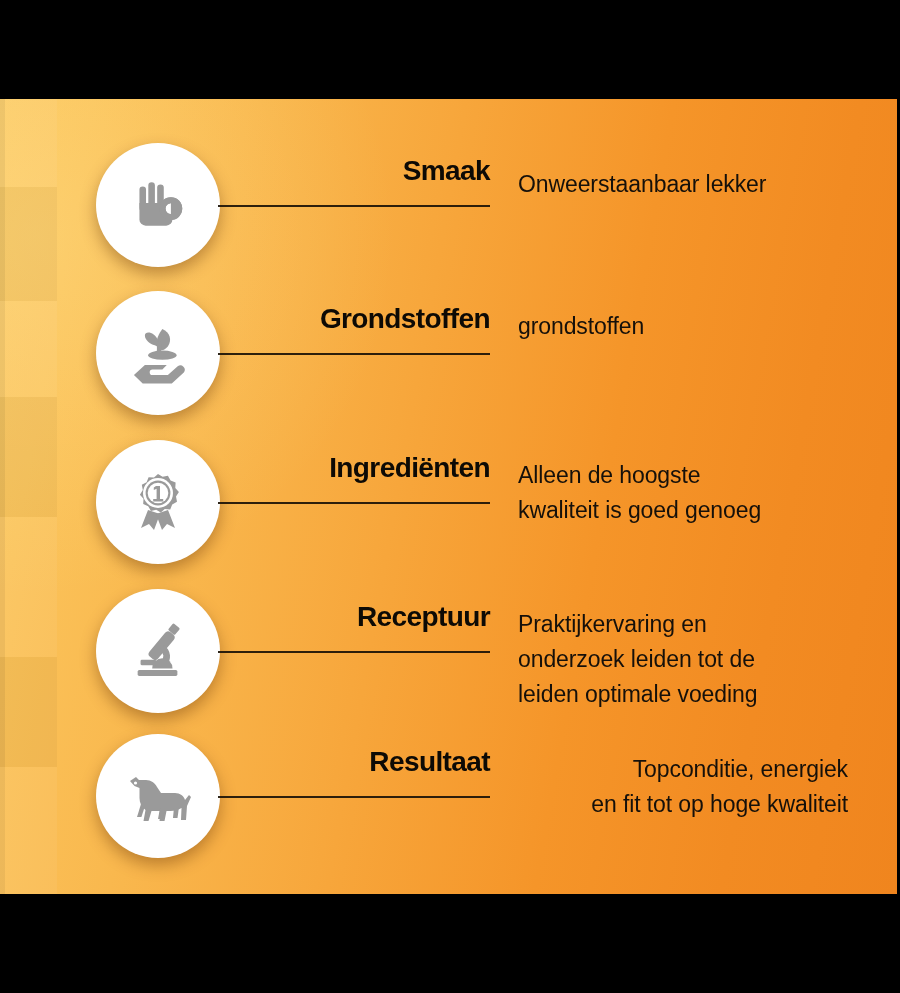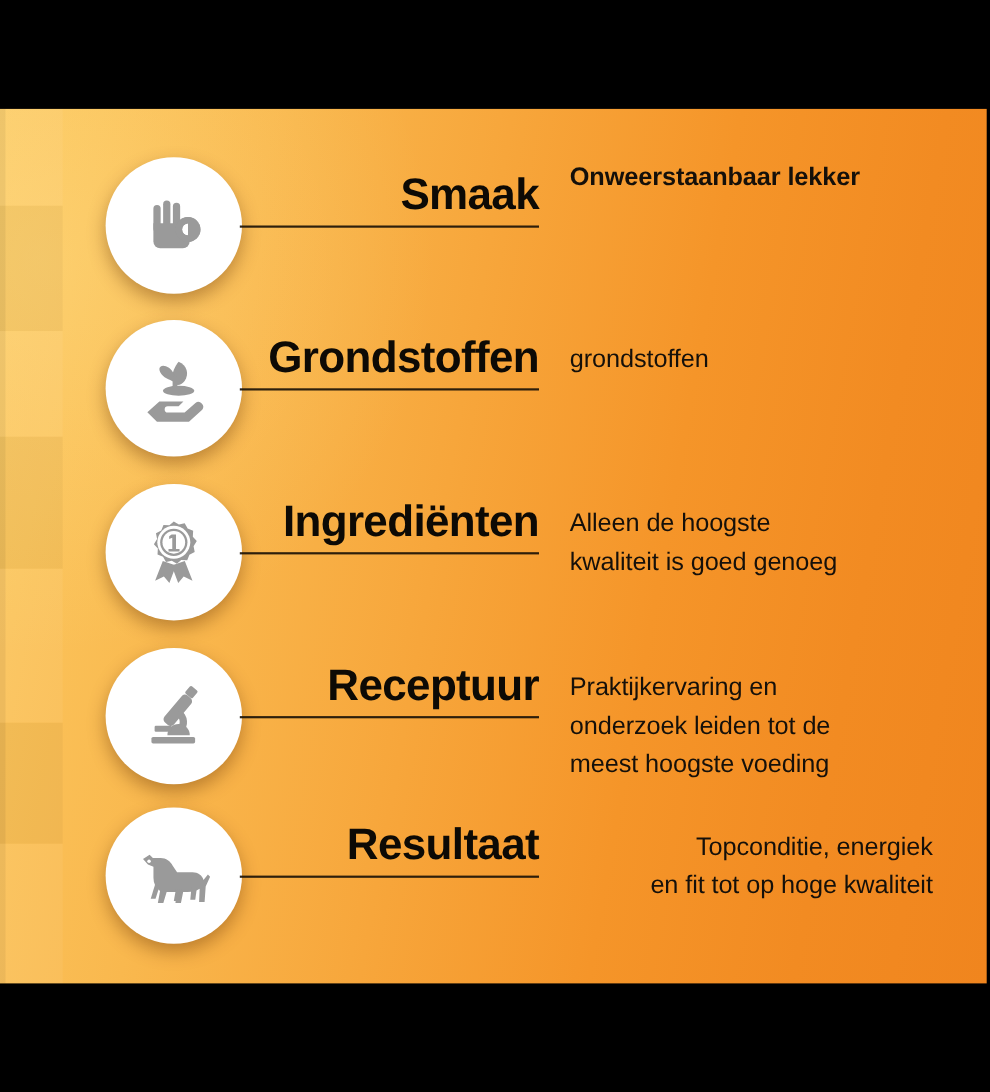--- a/index.html
+++ b/index.html
@@ -112,21 +112,21 @@
     border-top: 2px solid #1b1206;
     opacity: 0.92;
   }
   .heading-wrap {
     position: absolute;
     left: 200px;
     width: 290px;
     text-align: right;
     white-space: nowrap;
     font-weight: bold;
-    font-size: 40px;
+    font-size: 28px;
     letter-spacing: -0.6px;
     color: #0d0a05;
   }
 
   .desc {
     position: absolute;
     left: 518px;
     width: 330px;
     font-size: 23px;
     line-height: 35px;
@@ -163,21 +163,21 @@
             <path d="M14 30 h24 a8 8 0 0 1 8 8 v8 a6 6 0 0 1 -6 6 H20 a6 6 0 0 1 -6 -6 z"></path>
             <circle cx="44.5" cy="35.5" r="11" fill="#9a9a9a"></circle>
             <circle cx="44.5" cy="35.5" r="5.2" fill="#ffffff"></circle>
             <rect x="44" y="30" width="10" height="11" fill="#ffffff"></rect>
             <path d="M44.5 24.5 a11 11 0 0 1 0 22 a11 11 0 0 1 0 -22 z M44.5 30.3 a5.2 5.2 0 0 0 0 10.4 z" fill="#9a9a9a"></path>
           </svg>
         </span>
       </div>
       <div class="rule" style="top:106px;"></div>
       <div class="heading-wrap" style="top:56px;">Smaak</div>
-      <div class="desc" style="top:44px;font-weight:bold;">
+      <div class="desc" style="top:68px;">
         <div>Onweerstaanbaar lekker</div>
       </div>
     </div>
 
     <div class="row" style="top:148px;">
       <div class="badge" style="top:44px;">
         <span>
           <svg width="70" height="70" viewBox="0 0 64 64" fill="#9a9a9a">
             <path d="M36 10 c7 3 9 10 5 16 c-4 5 -9 4 -10 -1 c-1 -6 2 -11 5 -15 z"></path>
             <path d="M34 28 c-1 -6 -2 -10 -6 -13 c-4 -3 -8 -2 -8 1 c0 4 5 8 9 9 c2 1 4 2 5 3 z"></path>
@@ -227,21 +227,21 @@
             <rect x="14" y="41" width="16" height="5.6" rx="1.2"></rect>
             <rect x="11" y="51.5" width="41" height="6.2" rx="1.6"></rect>
           </svg>
         </span>
       </div>
       <div class="rule" style="top:106px;"></div>
       <div class="heading-wrap" style="top:56px;">Receptuur</div>
       <div class="desc" style="top:62px;">
         <div>Praktijkervaring en</div>
         <div>onderzoek leiden tot de</div>
-        <div>meest hoogste voeding</div>
+        <div>leiden optimale voeding</div>
       </div>
     </div>
 
     <div class="row" style="top:591px;">
       <div class="badge" style="top:44px;">
         <span>
           <svg width="72" height="72" viewBox="0 0 72 64" fill="#9a9a9a">
             <path d="M8 17 l6 -4 l3 3 h7 c5 0 9 3 11 7 l4 6 h14 c5 0 9 3 10 7 l4 -5 l2 2 l-4 9 l-1 14 h-5 l0.5 -12 c-3 2 -7 3 -11 3 h-4 l-2 10 h-5 l1 -10 h-9 l-3 10 h-5 l2 -11 c-4 -3 -6 -7 -6 -12 v-10 l-5 -2 z"></path>
             <path d="M19 40 l-4 13 h4.4 l3.6 -11 z"></path>
             <path d="M38 44 l-2 11 h4.4 l2.6 -10 z"></path>

